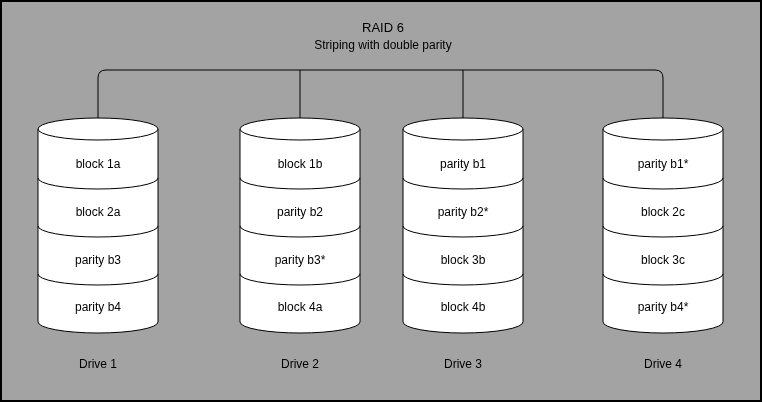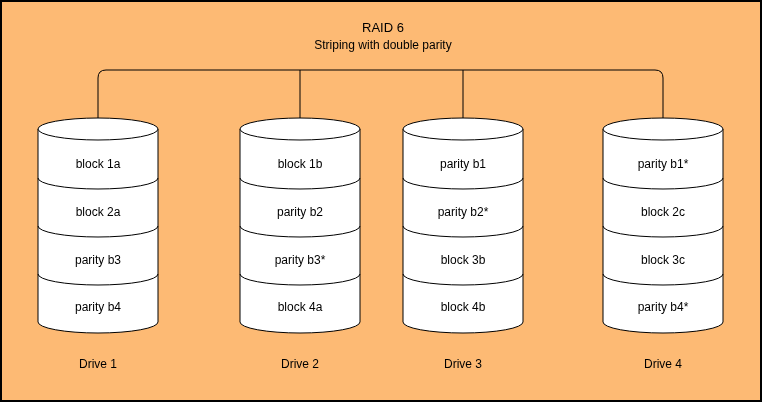--- a/index.html
+++ b/index.html
@@ -1,21 +1,21 @@
 <!DOCTYPE html>
 <html><head>
 <meta charset="utf-8">
 <style>
   html, body { margin: 0; padding: 0; background: #ffffff; }
   body { font-family: "Liberation Sans", sans-serif; }
   .canvas {
     position: relative;
     width: 762px;
     height: 402px;
-    background: #fdba74;
+    background: #a3a3a3;
     box-sizing: border-box;
   }
   svg { display: block; }
   svg text {
     font-family: "Liberation Sans", sans-serif;
     fill: #000000;
     text-anchor: middle;
   }
   .title-text    { font-size: 13px; }
   .subtitle-text { font-size: 12px; }

